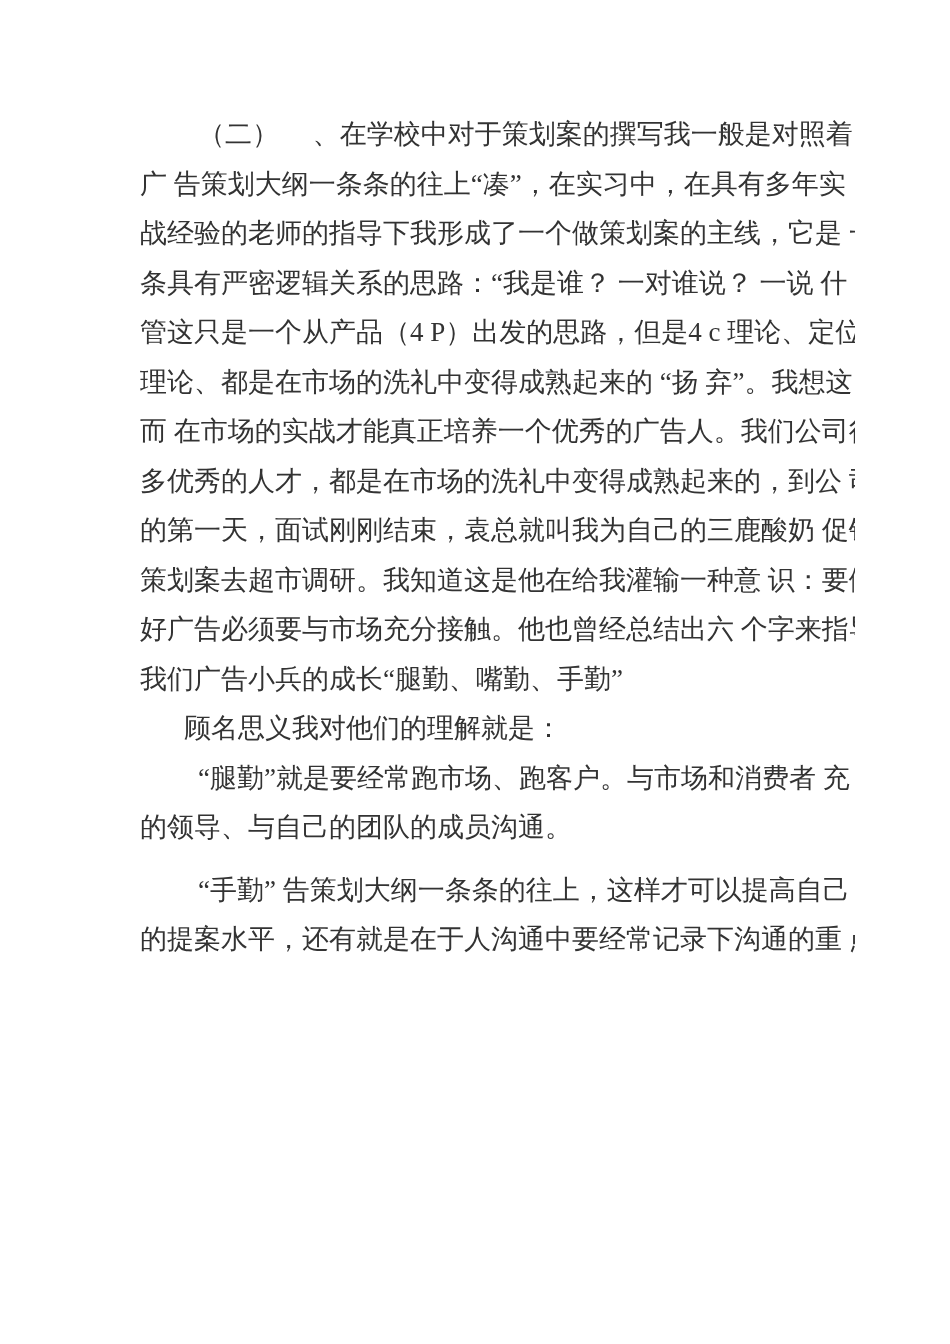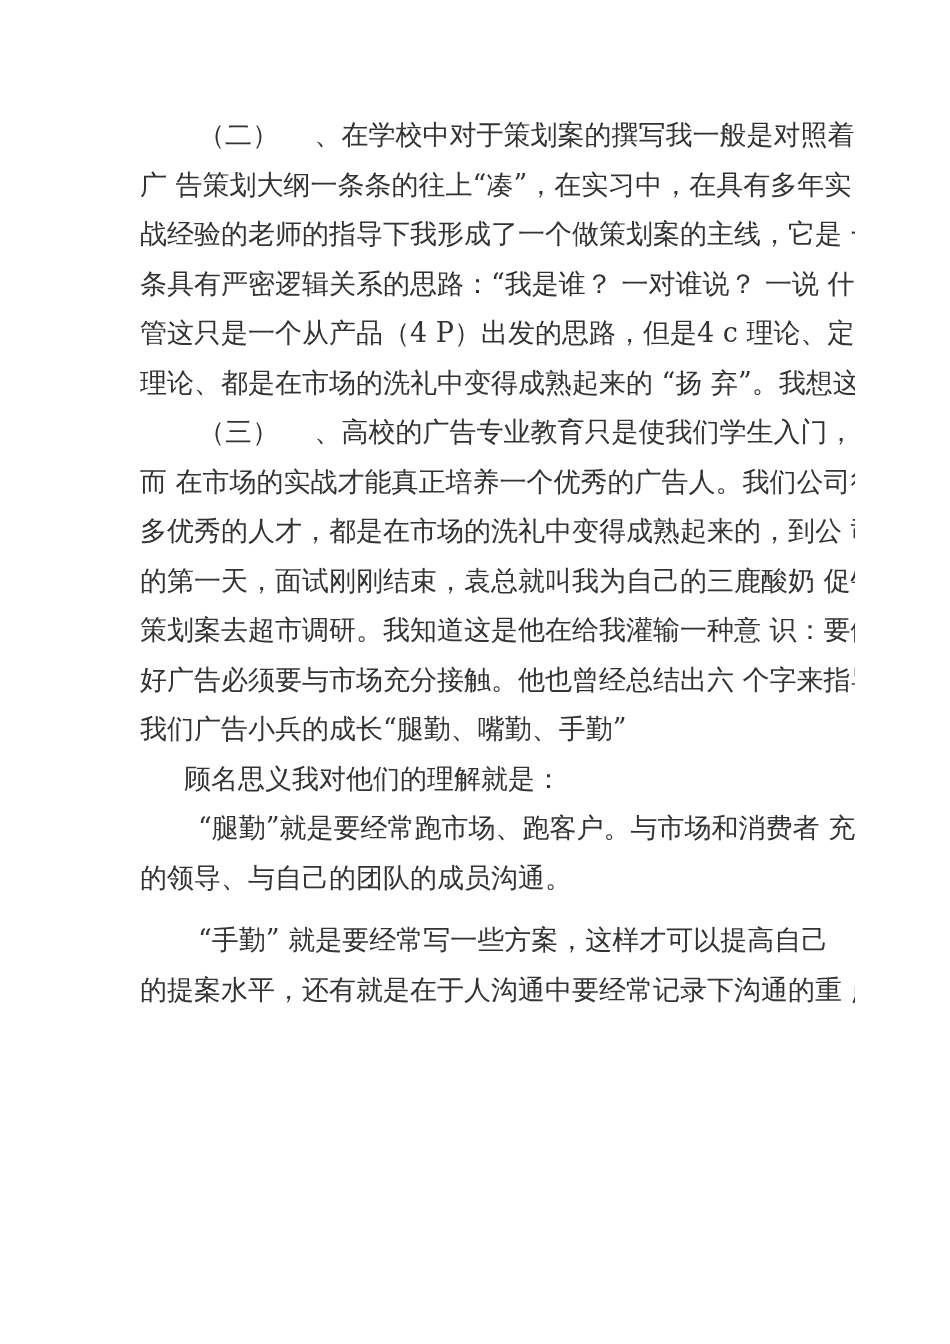--- a/index.html
+++ b/index.html
@@ -19,49 +19,49 @@
     padding: 110px 95px 0 140px;
     font-family: "DejaVu Serif", "Liberation Serif", serif;
     font-size: 27px;
     color: #333333;
   }
   .line {
     height: 49.5px;
     line-height: 49.5px;
     white-space: pre;
     overflow: hidden;
+    font-family: Liberation Serif, serif;
   }
   .ind    { padding-left: 58px; }
   .ind-sm { padding-left: 44px; }
   .gap-top { margin-top: 13px; }
 </style>
 </head>
 <body>
 
 <div class="page">
   <div class="doc">
 
     <div class="line ind">（二）　 、在学校中对于策划案的撰写我一般是对照着</div>
     <div class="line">广 告策划大纲一条条的往上“凑”，在实习中，在具有多年实</div>
     <div class="line">战经验的老师的指导下我形成了一个做策划案的主线，它是 一</div>
     <div class="line">条具有严密逻辑关系的思路：“我是谁？ 一对谁说？ 一说 什</div>
     <div class="line">管这只是一个从产品（4 P）出发的思路，但是4 c 理论、定位</div>
     <div class="line">理论、都是在市场的洗礼中变得成熟起来的 “扬 弃”。我想这</div>
 
-    <div class="line ind">（三）　 、高校的广告专业教育只是使我们学生入门，</div>
     <div class="line">而 在市场的实战才能真正培养一个优秀的广告人。我们公司很</div>
     <div class="line">多优秀的人才，都是在市场的洗礼中变得成熟起来的，到公 司</div>
     <div class="line">的第一天，面试刚刚结束，袁总就叫我为自己的三鹿酸奶 促销</div>
     <div class="line">策划案去超市调研。我知道这是他在给我灌输一种意 识：要做</div>
     <div class="line">好广告必须要与市场充分接触。他也曾经总结出六 个字来指导</div>
     <div class="line">我们广告小兵的成长“腿勤、嘴勤、手勤”</div>
 
     <div class="line ind-sm">顾名思义我对他们的理解就是：</div>
 
     <div class="line ind">“腿勤”就是要经常跑市场、跑客户。与市场和消费者 充</div>
 
     <div class="line">的领导、与自己的团队的成员沟通。</div>
 
-    <div class="line ind gap-top">“手勤” 就是要经常写一些方案，这样才可以提高自己</div>
+    <div class="line ind gap-top">“手勤” 告策划大纲一条条的往上，这样才可以提高自己</div>
     <div class="line">的提案水平，还有就是在于人沟通中要经常记录下沟通的重 点，</div>
 
   </div>
 </div>
 
 </body></html>

